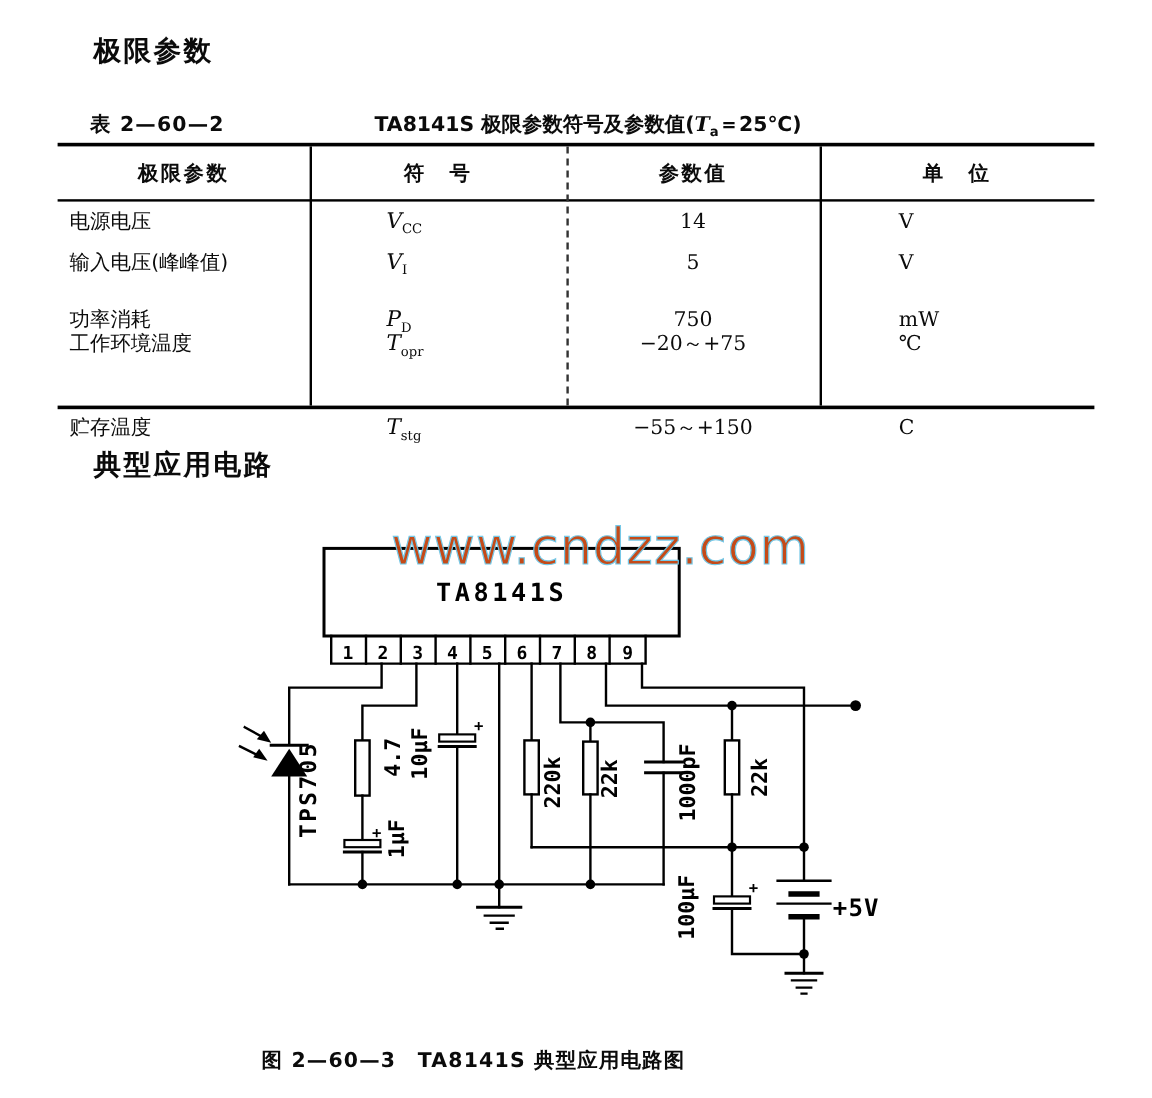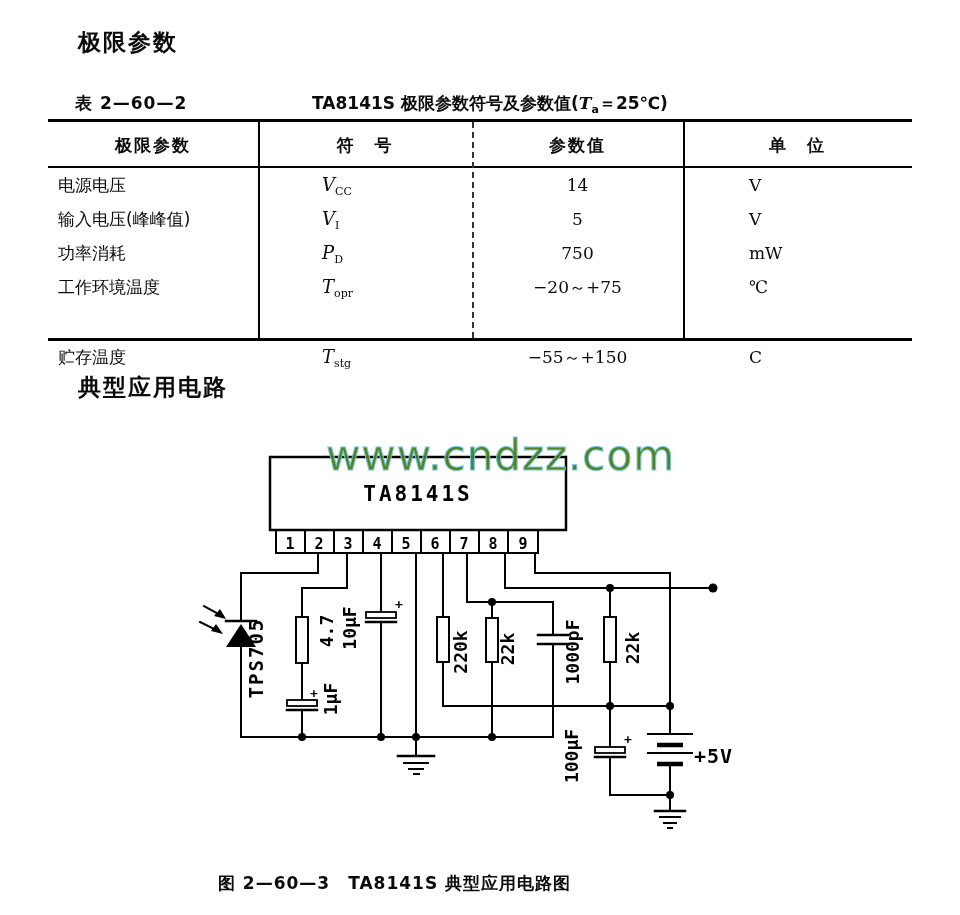--- a/index.html
+++ b/index.html
@@ -30,21 +30,21 @@
   
   .circuit-svg{position:absolute;left:180px;top:420px;width:600px;height:430px;}
   .wire{stroke:#000;stroke-width:2;fill:none;stroke-linecap:square;}
   .thick{stroke:#000;stroke-width:2.5;fill:none;stroke-linecap:square;}
   .fat{stroke:#000;stroke-width:4.5;fill:none;stroke-linecap:butt;}
   .comp{fill:#fff;stroke:#000;stroke-width:2;}
   .plate{fill:#fff;stroke:#000;stroke-width:1.8;}
   .dot{fill:#000;stroke:none;}
   .ctext{font-family:"DejaVu Sans Mono",monospace;font-weight:bold;fill:#000;}
   .watermark{position:absolute;left:326px;top:431px;font-size:42px;letter-spacing:1px;
-             font-family:"DejaVu Sans",sans-serif;color:#4d7c0f;-webkit-text-stroke:1px #6fc6e6;
+             font-family:"DejaVu Sans",sans-serif;color:#c2410c;-webkit-text-stroke:1px #6fc6e6;
              opacity:.95;z-index:5;pointer-events:none;}
   .caption{position:absolute;left:0;top:872px;width:789px;text-align:center;
            font-size:17px;font-weight:bold;letter-spacing:1px;}
 </style>
 </head>
 <body>
 
 <div class="page">
 
   <h2 class="h-cn" style="left:78px;top:27px;">极限参数</h2>
@@ -67,21 +67,21 @@
       <div class="cell c-sym"><span class="b">V</span><sub>CC</sub></div>
       <div class="cell c-val">14</div>
       <div class="cell c-unit">V</div>
     </div>
     <div class="prow" style="top:80px;height:34px;line-height:34px;">
       <div class="cell c-name">输入电压(峰峰值)</div>
       <div class="cell c-sym"><span class="b">V</span><sub>I</sub></div>
       <div class="cell c-val">5</div>
       <div class="cell c-unit">V</div>
     </div>
-    <div class="prow" style="top:114px;height:34px;line-height:34px;">
+    <div class="prow" style="top:128px;height:34px;line-height:34px;">
       <div class="cell c-name">功率消耗</div>
       <div class="cell c-sym"><span class="b">P</span><sub>D</sub></div>
       <div class="cell c-val">750</div>
       <div class="cell c-unit">mW</div>
     </div>
     <div class="prow" style="top:148px;height:34px;line-height:34px;">
       <div class="cell c-name">工作环境温度</div>
       <div class="cell c-sym"><span class="b">T</span><sub>opr</sub></div>
       <div class="cell c-val">−20～+75</div>
       <div class="cell c-unit">℃</div>

